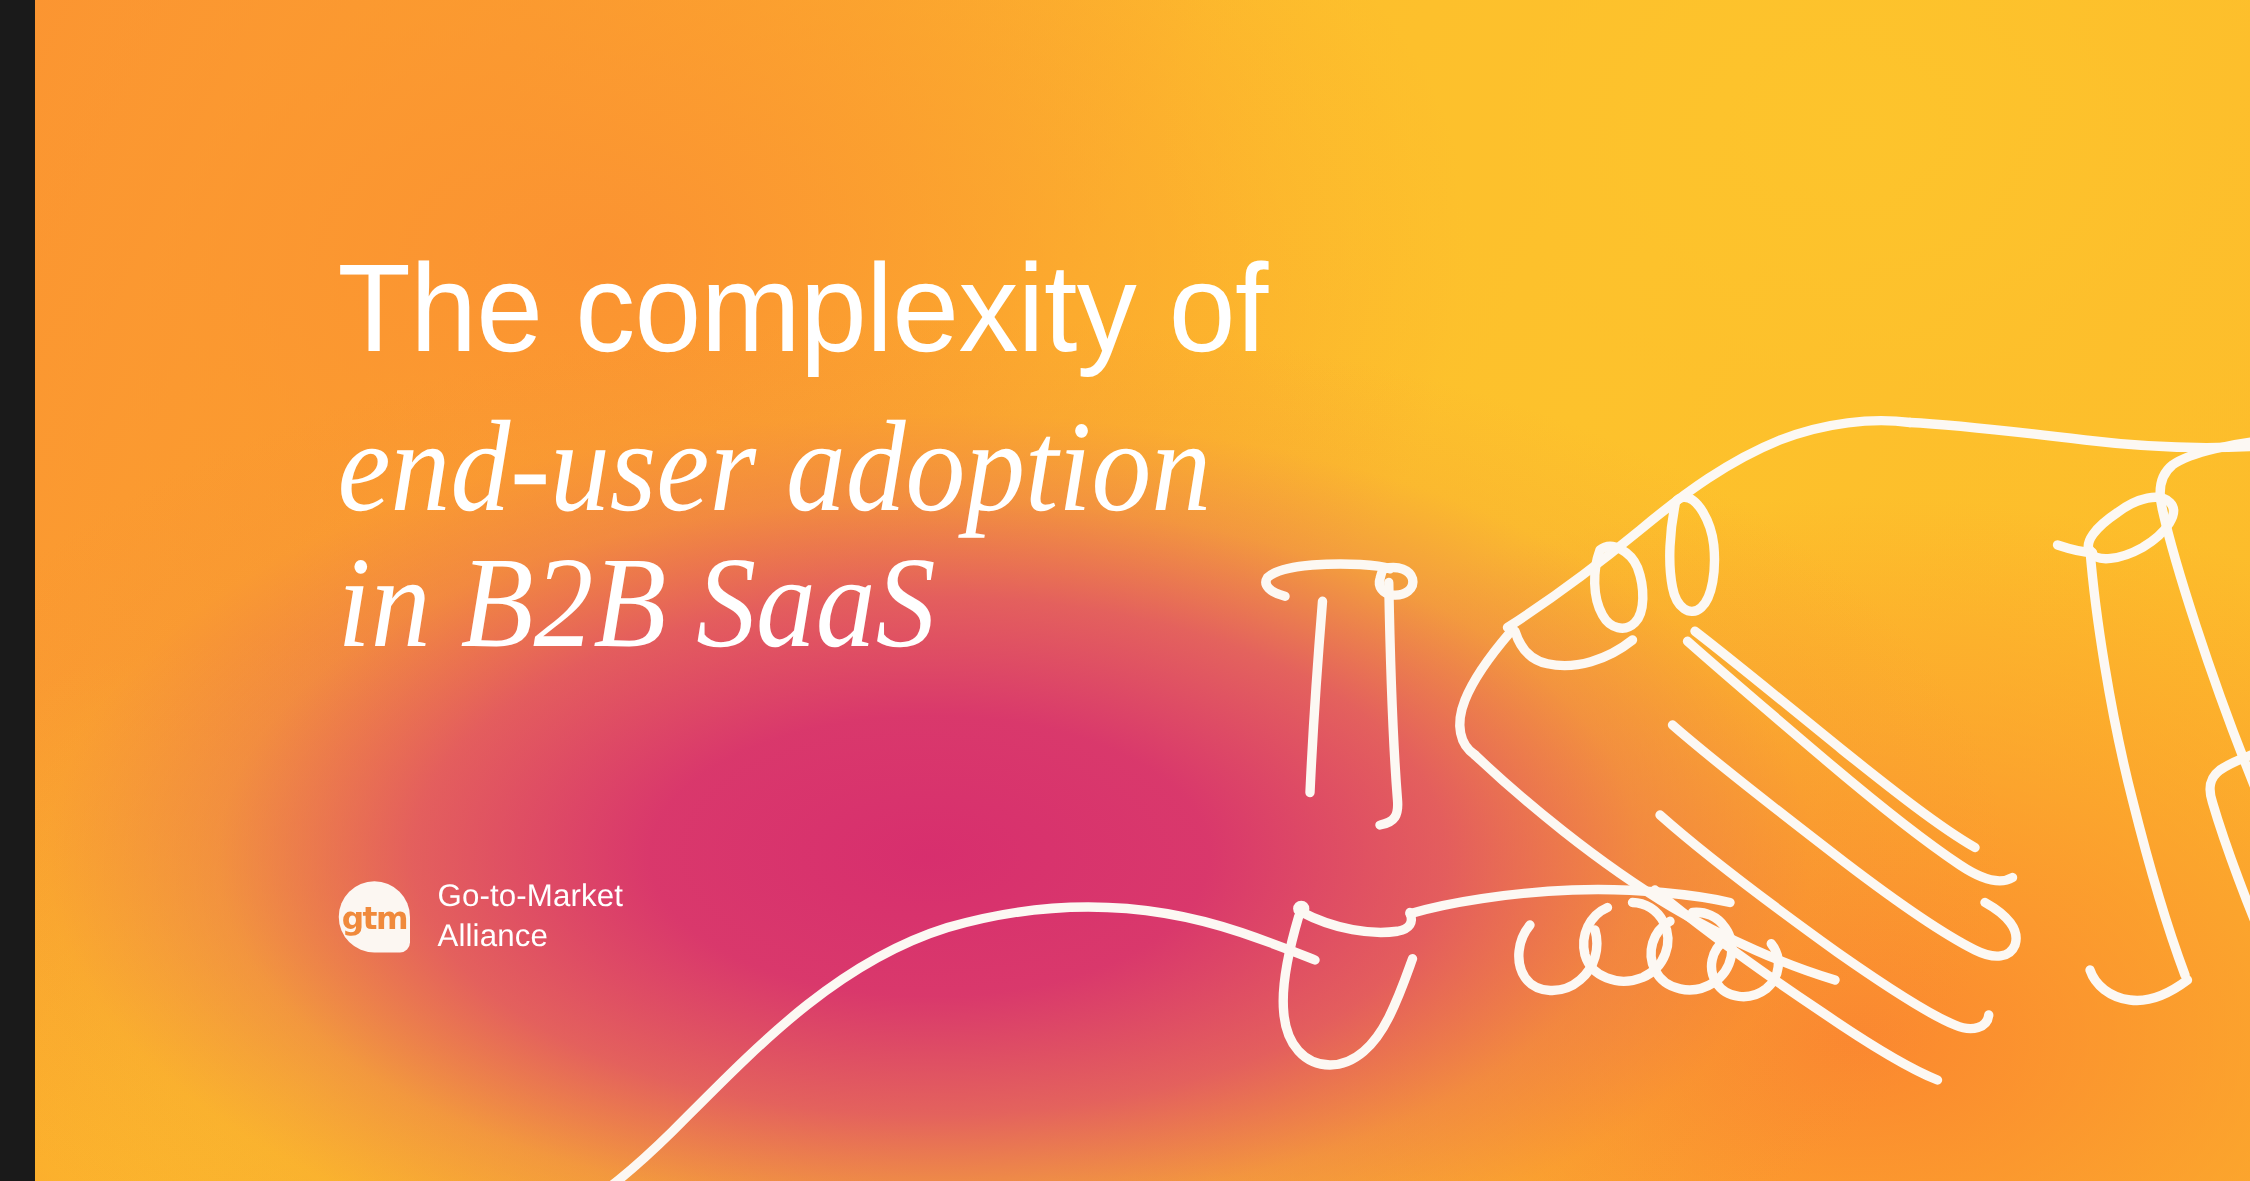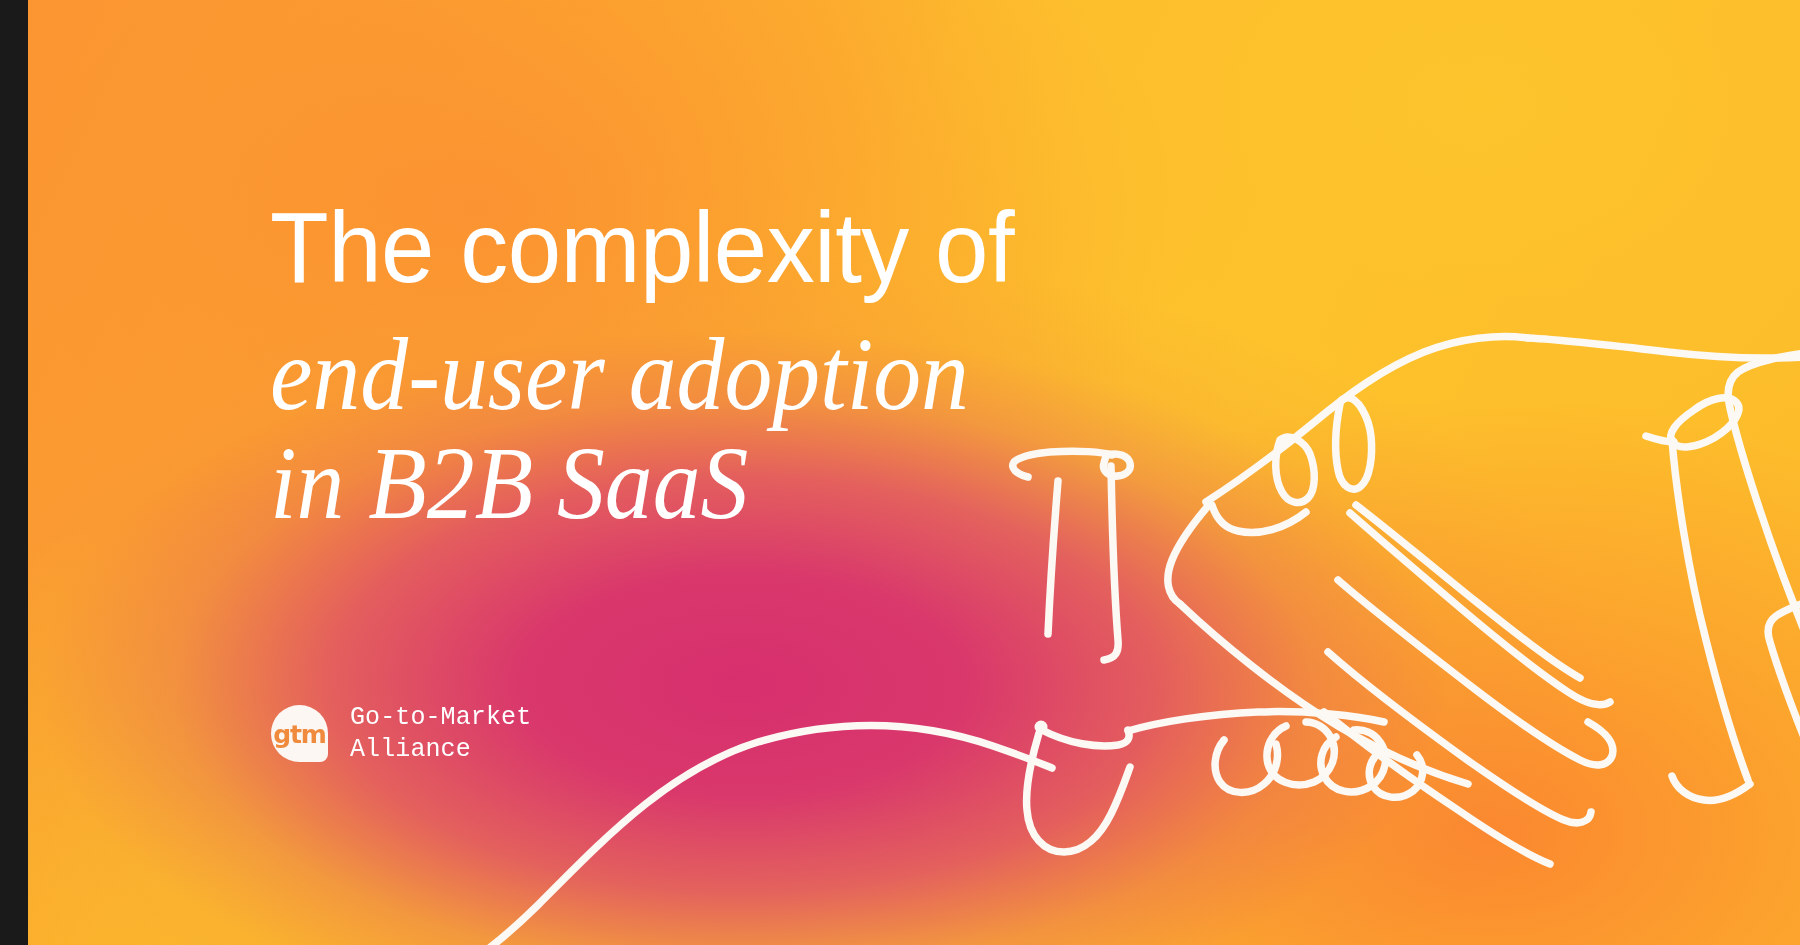--- a/index.html
+++ b/index.html
@@ -151,21 +151,21 @@
   .logo-mark-text {
     font-family: "DejaVu Sans", sans-serif;
     font-weight: 700;
     font-size: 25px;
     letter-spacing: -1.2px;
     color: #F08A3C;
     line-height: 1;
     margin-top: 2px;
   }
   .logo-words {
-    font-family: Liberation Mono, monospace;
+    font-family: Liberation Sans, sans-serif;
     font-weight: 500;
     font-size: 25px;
     line-height: 1.26;
     color: #FFFFFF;
     letter-spacing: 0.1px;
   }
 </style>
 </head>
 <body>
 

